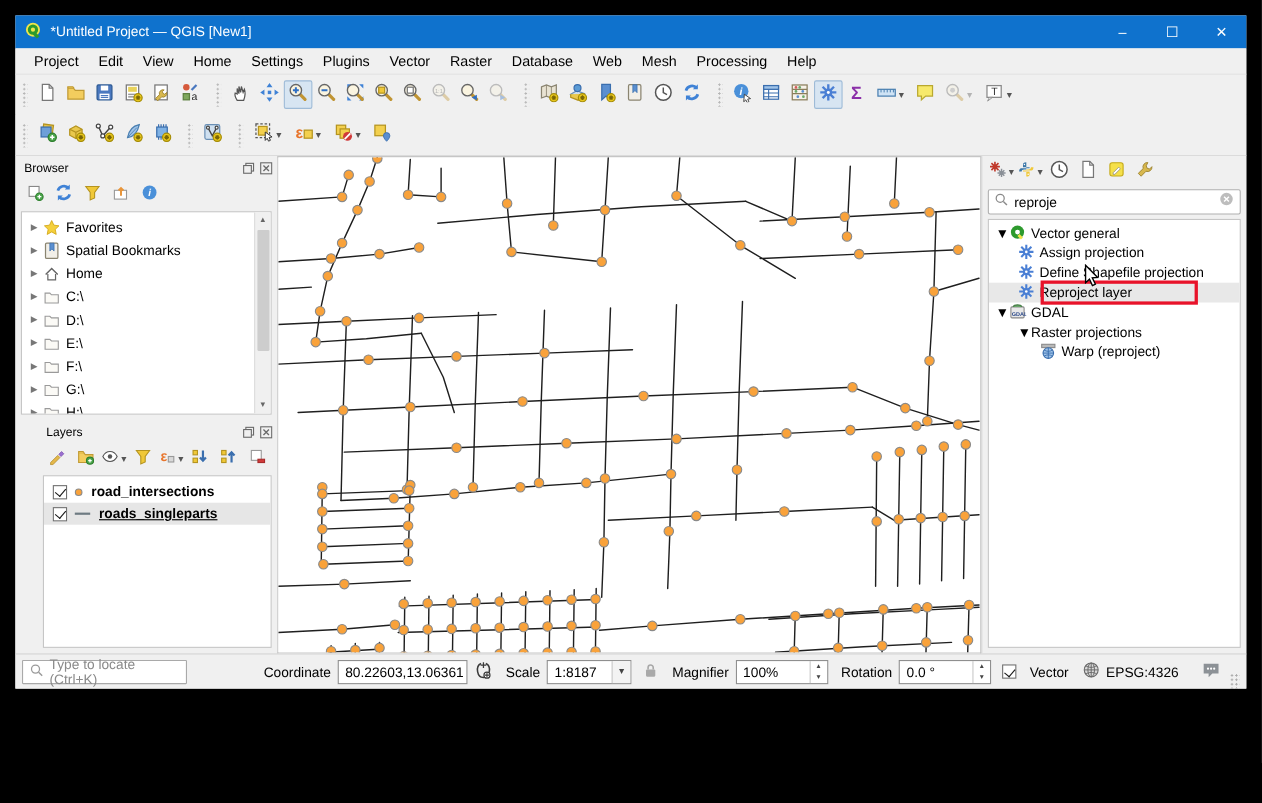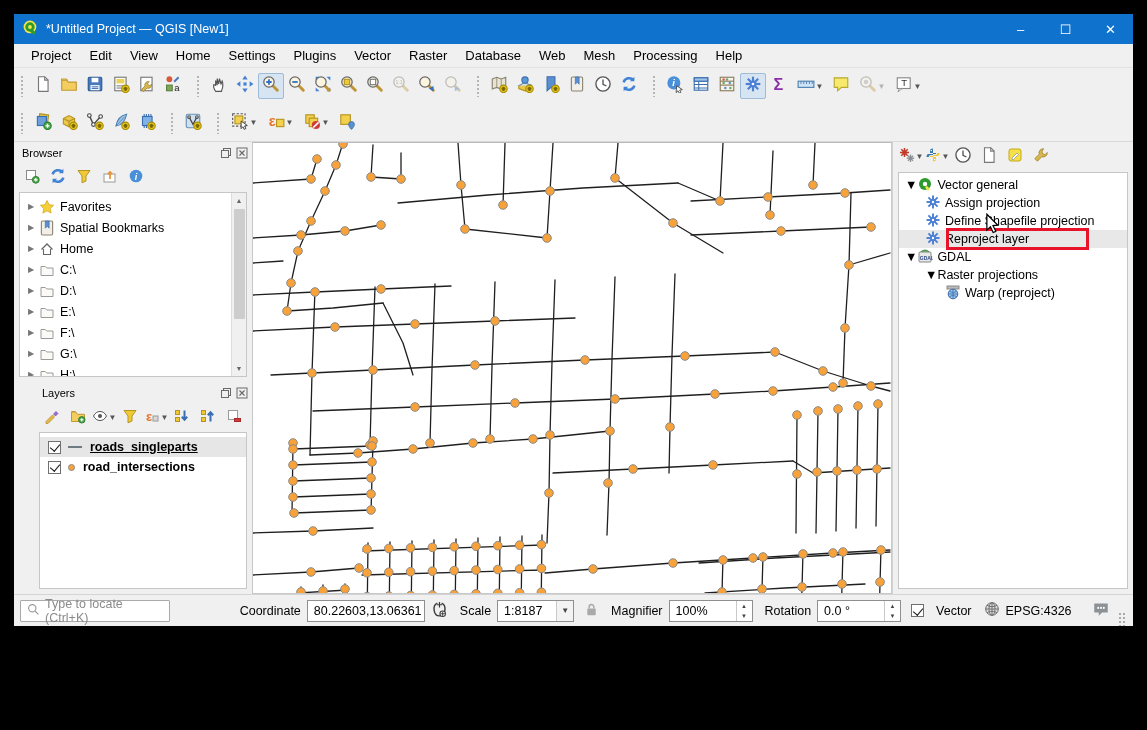--- a/index.html
+++ b/index.html
@@ -684,29 +684,29 @@
             </div>
             <div class="tb-btn">
               <span><svg viewBox="0 0 16 16" width="16" height="16">
                   <rect x="2.5" y="2.5" width="9" height="9" fill="#fff" stroke="#999"></rect>
                   <rect x="8.5" y="10.5" width="6" height="3" fill="#d03a3a" stroke="#a82a2a"></rect>
                 </svg></span>
             </div>
           </div>
         <div class="panel-body">
           <div id="layers-items" style="padding-top:4px;">
+              <div class="layer-row">
+                <span class="cbx checked"></span>
+                <span class="sym-point"></span>
+                <span class="lyr-label bold">road_intersections</span>
+              </div>
               <div class="layer-row selected">
                 <span class="cbx checked"></span>
                 <span class="sym-line"></span>
                 <span class="lyr-label bold underline">roads_singleparts</span>
-              </div>
-              <div class="layer-row">
-                <span class="cbx checked"></span>
-                <span class="sym-point"></span>
-                <span class="lyr-label bold">road_intersections</span>
               </div>
             </div>
         </div>
       </div>
     </div>
 
     <div class="map-wrap">
       <svg id="map-svg" width="639" height="541" viewBox="0 0 639 541">
           <rect width="639" height="541" fill="#ffffff"></rect>
           <polyline points="90,0 83,22 72,48 58,78 45,108 38,140 34,168" fill="none" stroke="#1f1f1f" stroke-width="1.3" stroke-linecap="round" stroke-linejoin="round"></polyline>
@@ -1025,20 +1025,31 @@
                 <rect x="2" y="2" width="12" height="12" rx="2" fill="#f5e04a" stroke="#c4a918"></rect>
                 <path d="M5 11l5-5 1.5 1.5-5 5H5z" fill="#fff" stroke="#8a8a8a" stroke-width="0.7"></path>
               </svg></span>
           </div>
           <div class="tb-btn">
             <span><svg viewBox="0 0 16 16" width="16" height="16">
                 <path d="M10.5 1.8a4 4 0 0 0-4.2 5.4L1.8 11.6l2.6 2.6 4.4-4.5a4 4 0 0 0 5.4-4.2L12 7.7l-2.2-.8-.8-2.2z" fill="#d8b84e" stroke="#9a7f2a" stroke-width="0.8"></path>
               </svg></span>
           </div>
         </div>
+      <div class="search-box">
+        <span><svg width="13" height="13" viewBox="0 0 16 16">
+              <circle cx="6.5" cy="6.5" r="4.5" fill="none" stroke="#8a8a8a" stroke-width="1.4"></circle>
+              <line x1="10" y1="10" x2="14" y2="14" stroke="#8a8a8a" stroke-width="1.6"></line>
+            </svg></span>
+        <span class="sval">reproje</span>
+        <span><svg width="14" height="14" viewBox="0 0 16 16">
+              <circle cx="8" cy="8" r="6.5" fill="#bdbdbd"></circle>
+              <path d="M5.5 5.5l5 5M10.5 5.5l-5 5" stroke="#fff" stroke-width="1.5"></path>
+            </svg></span>
+      </div>
       <div class="panel-body proc-tree" id="proc-tree" style="margin-top:1px;">
           <div class="proc-row">
             <span style="width:6px;flex:0 0 auto;"></span>
             <span class="expander">▼</span>
             <span class="ticon" style="width:20px;"><svg viewBox="0 0 16 16" width="16" height="16">
                 <circle cx="8" cy="8" r="6" fill="#2d9a2d"></circle>
                 <circle cx="8" cy="8" r="2.2" fill="#fff"></circle>
                 <rect x="9.8" y="9.8" width="4.5" height="2.6" transform="rotate(45 9.8 9.8)" fill="#f0e64a"></rect>
               </svg></span>
             <span class="tlabel">Vector general</span>

